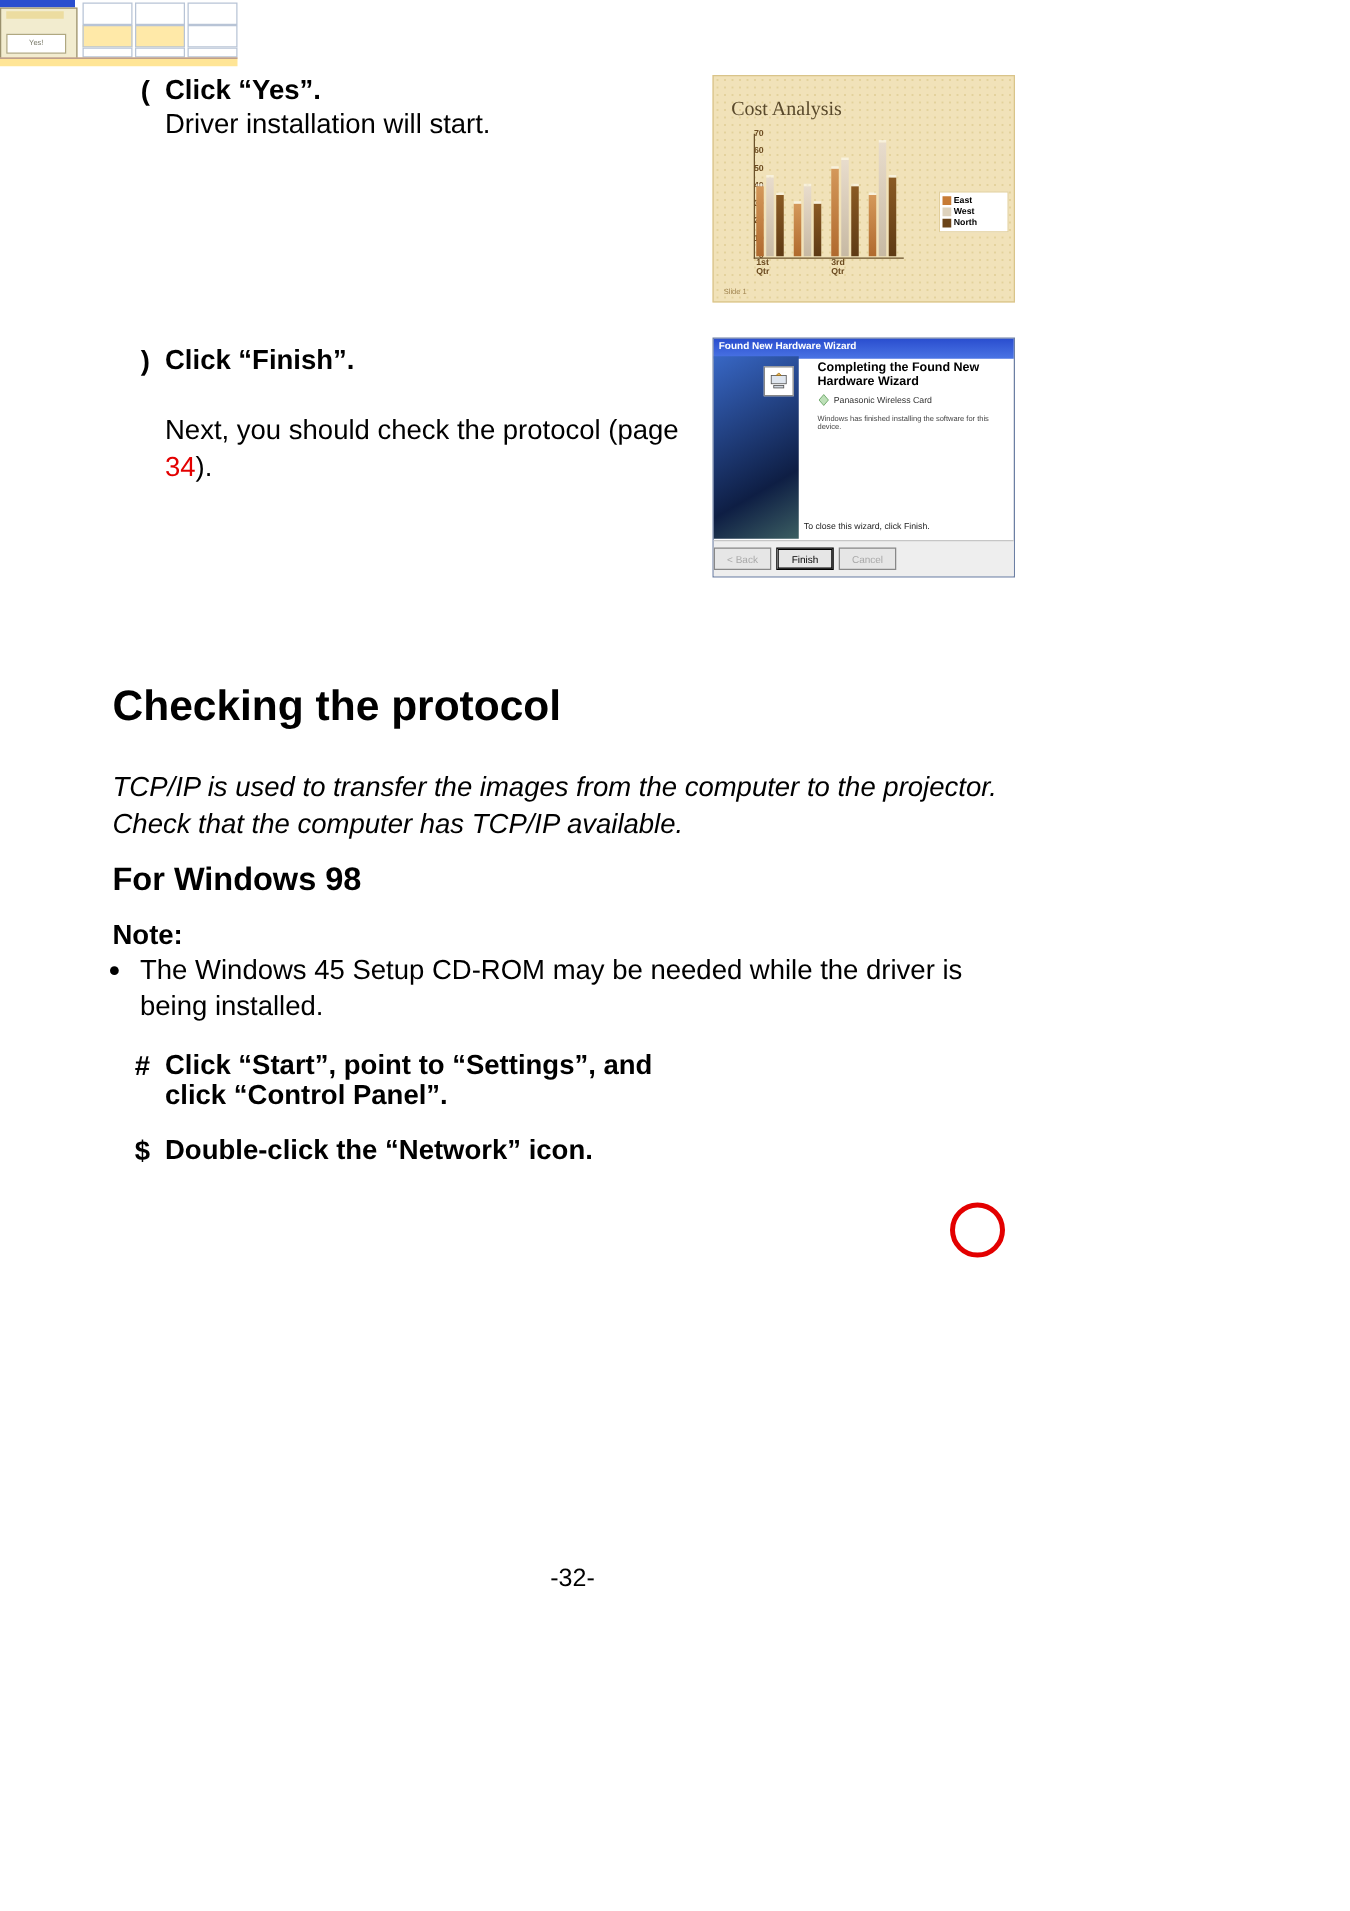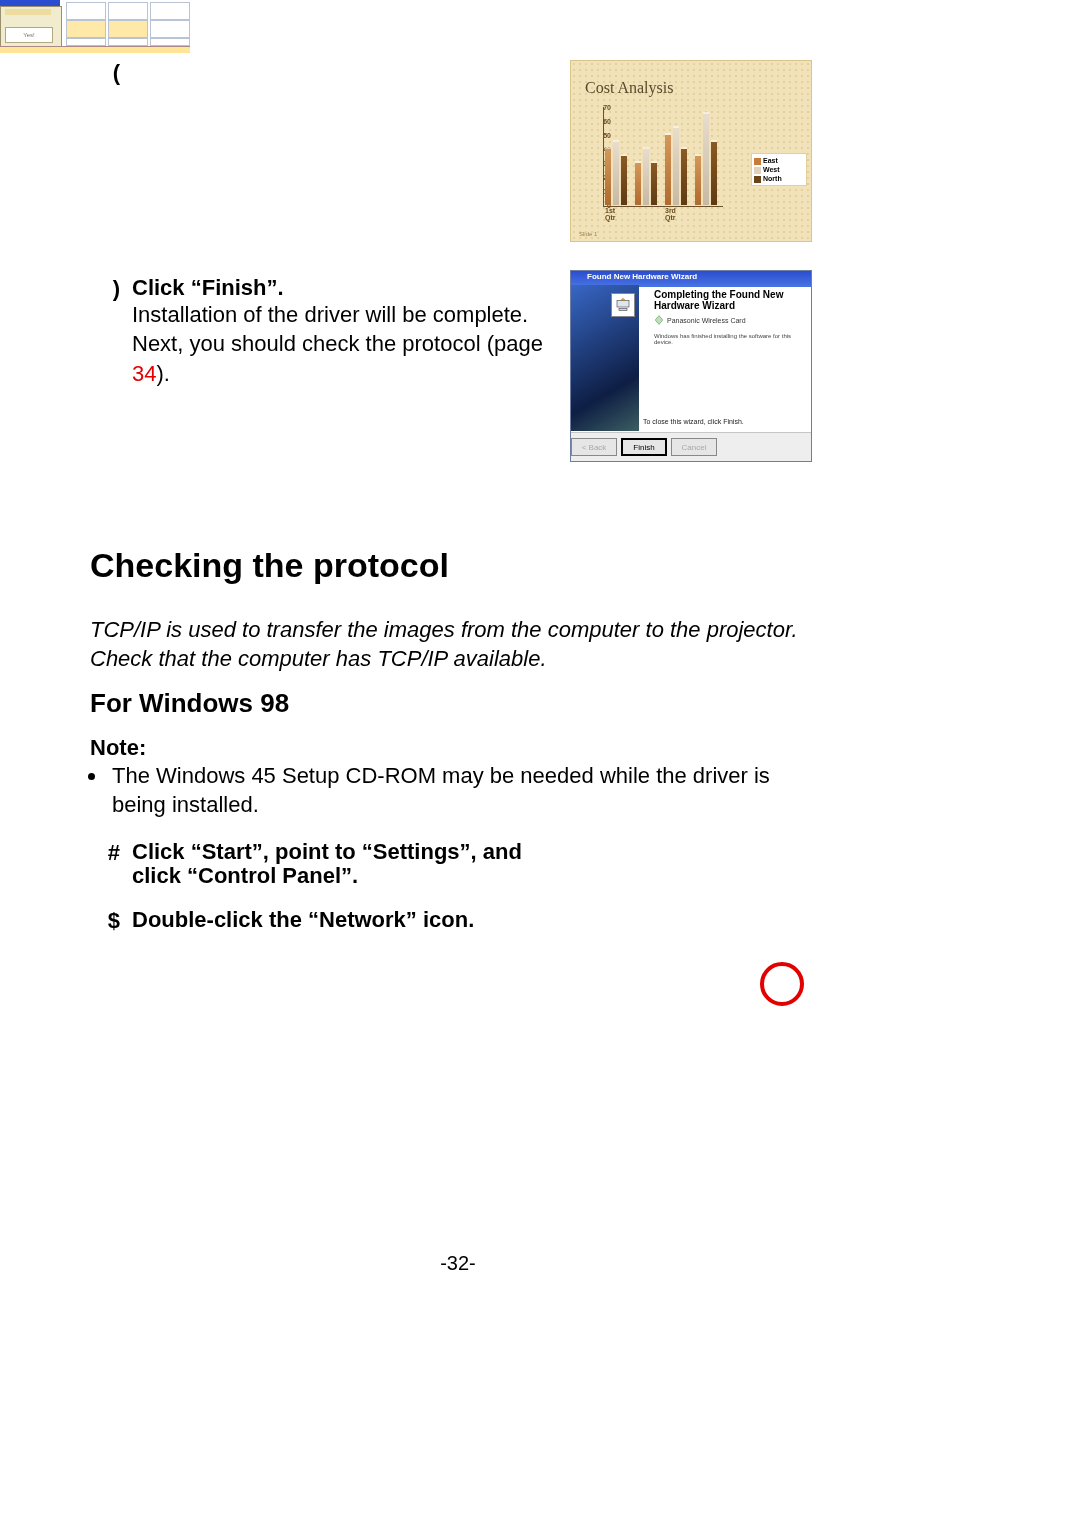--- a/index.html
+++ b/index.html
@@ -42,21 +42,21 @@
   .chartbox .bar3.e{background:linear-gradient(#d4985a,#b06a2e);} 
   .chartbox .bar3.w{background:linear-gradient(#e8dccc,#c7b9a3);} 
   .chartbox .bar3.n{background:linear-gradient(#8a5a24,#5e3a14);} 
   .chartbox .cap{position:absolute;left:0;top:-2px;width:100%;height:2px;background:rgba(255,255,255,.5);}
   .chartbox .legend{position:absolute;left:180px;top:92px;width:50px;background:#fff;border:1px solid #e2cf9b;font-size:7px;font-weight:bold;padding:2px 2px;}
   .chartbox .legend div{line-height:9px;}
   .chartbox .legend .sw{display:inline-block;width:7px;height:7px;margin-right:2px;vertical-align:middle;}
   .chartbox .slidef{position:absolute;left:8px;bottom:4px;font-size:6px;color:#a08450;}
   
   .wiz{position:absolute;left:570px;top:270px;width:240px;height:190px;border:1px solid #6c7fa3;background:#fff;font-size:8px;}
-  .wiz .titlebar{height:14px;background:linear-gradient(#2a4ecf,#4a74e4);color:#fff;font-size:8px;font-weight:bold;padding:1px 16px;}
+  .wiz .titlebar{height:14px;background:linear-gradient(#2a4ecf,#4a74e4);color:#fff;font-size:8px;font-weight:bold;padding:1px 4px;}
   .wiz .side{position:absolute;left:0;top:14px;width:68px;height:146px;background:linear-gradient(150deg,#3867c5 0%,#0e1e44 70%,#3c5f62 100%);}
   .wiz .sideic{position:absolute;left:40px;top:22px;width:22px;height:22px;background:#fff;border:1px solid #888;
                display:flex;align-items:center;justify-content:center;}
   .wiz .sideic svg{width:16px;height:16px;}
   .wiz .body{position:absolute;left:72px;top:18px;right:6px;margin-left:11px;}
   .wiz .body .big{font-weight:bold;font-size:10px;line-height:1.1;}
   .wiz .body .dev{margin-top:4px;display:flex;align-items:center;font-size:7px;color:#333;}
   .wiz .body .dev svg{width:10px;height:10px;margin-right:3px;flex:none;}
   .wiz .body .sm{margin-top:8px;font-size:6px;color:#444;}
   .wiz .close{position:absolute;left:72px;bottom:36px;font-size:7px;color:#222;}
@@ -90,29 +90,31 @@
     <div class="cell" style="top:2px;"></div>
     <div class="cell" style="top:20px;"></div>
     <div class="cell" style="top:38px;height:6px;"></div>
   </div>
   <div class="bot"></div>
 </div>
 
 <div class="col" style="top:60px;">
   <div class="indent" style="position:relative;">
     <span class="marker">(</span>
+    <div class="step-h">Click “Yes”.</div>
+    <div class="step-body">Driver installation will start.</div>
   </div>
 </div>
 
 <div class="col" style="top:276px;width:460px;">
   <div class="indent" style="position:relative;">
     <span class="marker">)</span>
     <div class="step-h">Click “Finish”.</div>
     <div class="step-body">
-      <span>Installation of the driver will be complete.</span><br>
+      <br>
       <span>Next, you should check the protocol (page </span><span class="red">34</span><span>).</span>
     </div>
   </div>
 </div>
 
 <div class="col" style="top:546px;width:730px;">
   <div class="h1">Checking the protocol</div>
   <div class="step-body" style="margin-top:30px;font-style:italic;">TCP/IP is used to transfer the images from the computer to the projector. Check that the computer has TCP/IP available.</div>
   <div class="h2" style="margin-top:14px;">For Windows 98</div>
   <div class="h3" style="margin-top:16px;">Note:</div>

